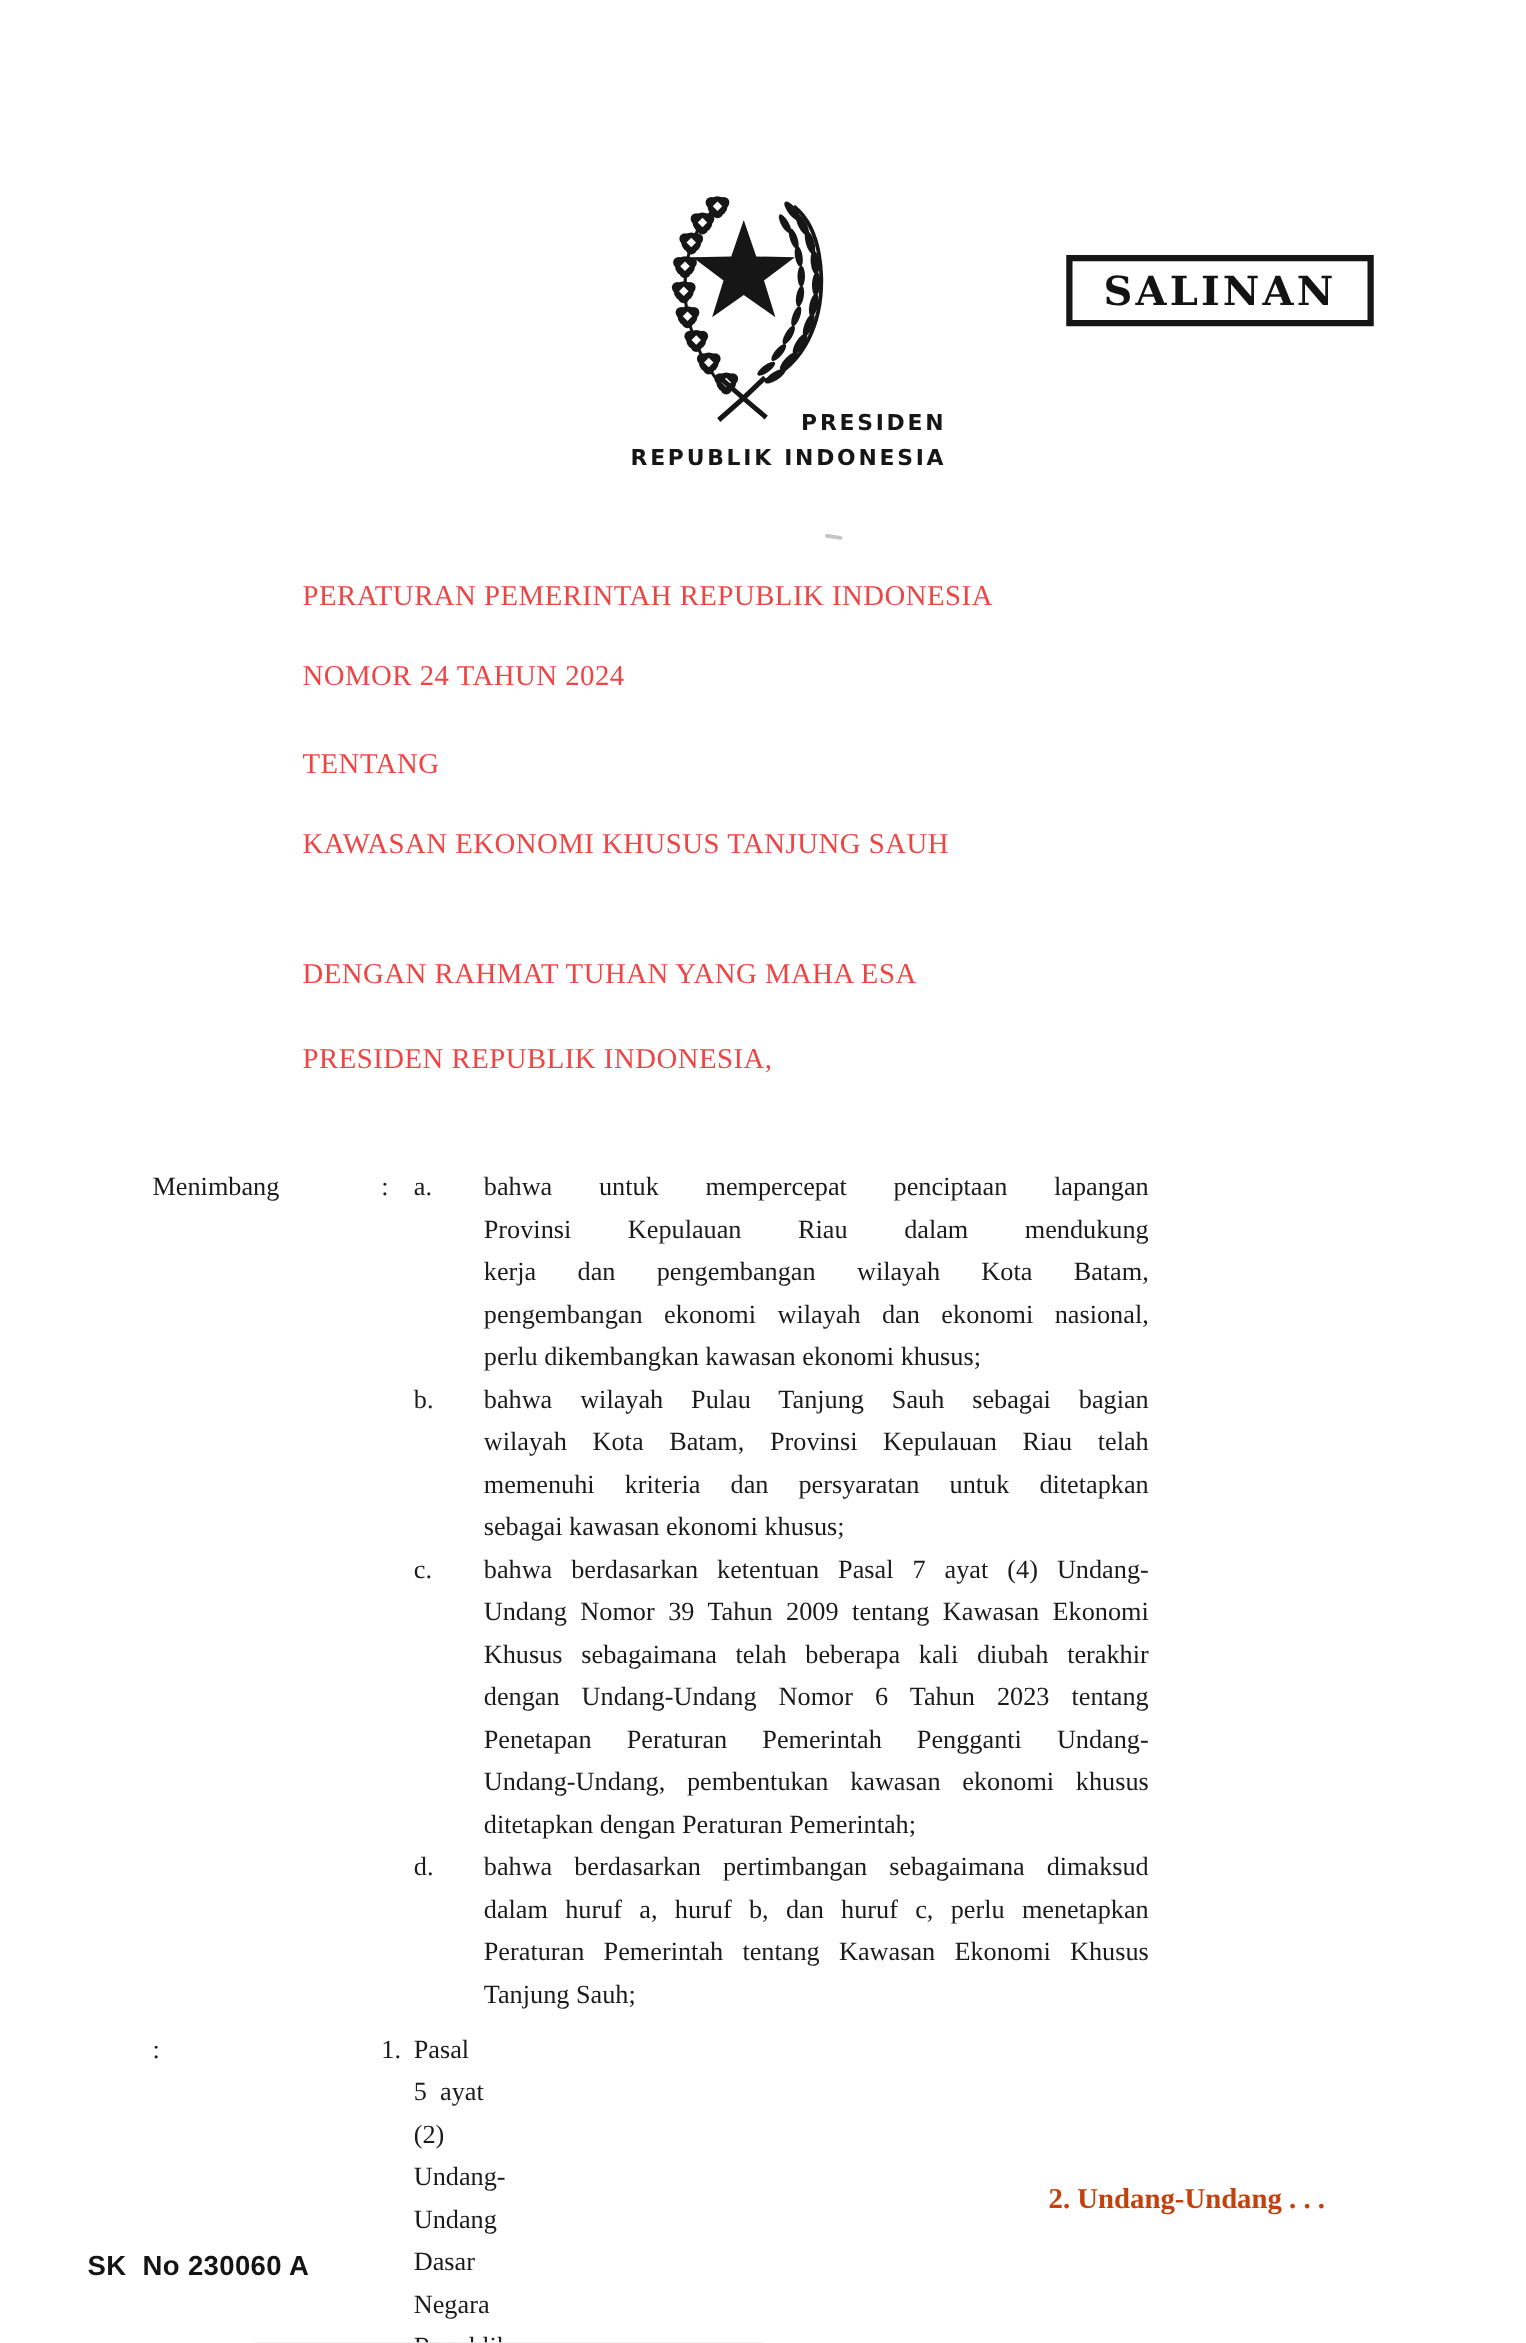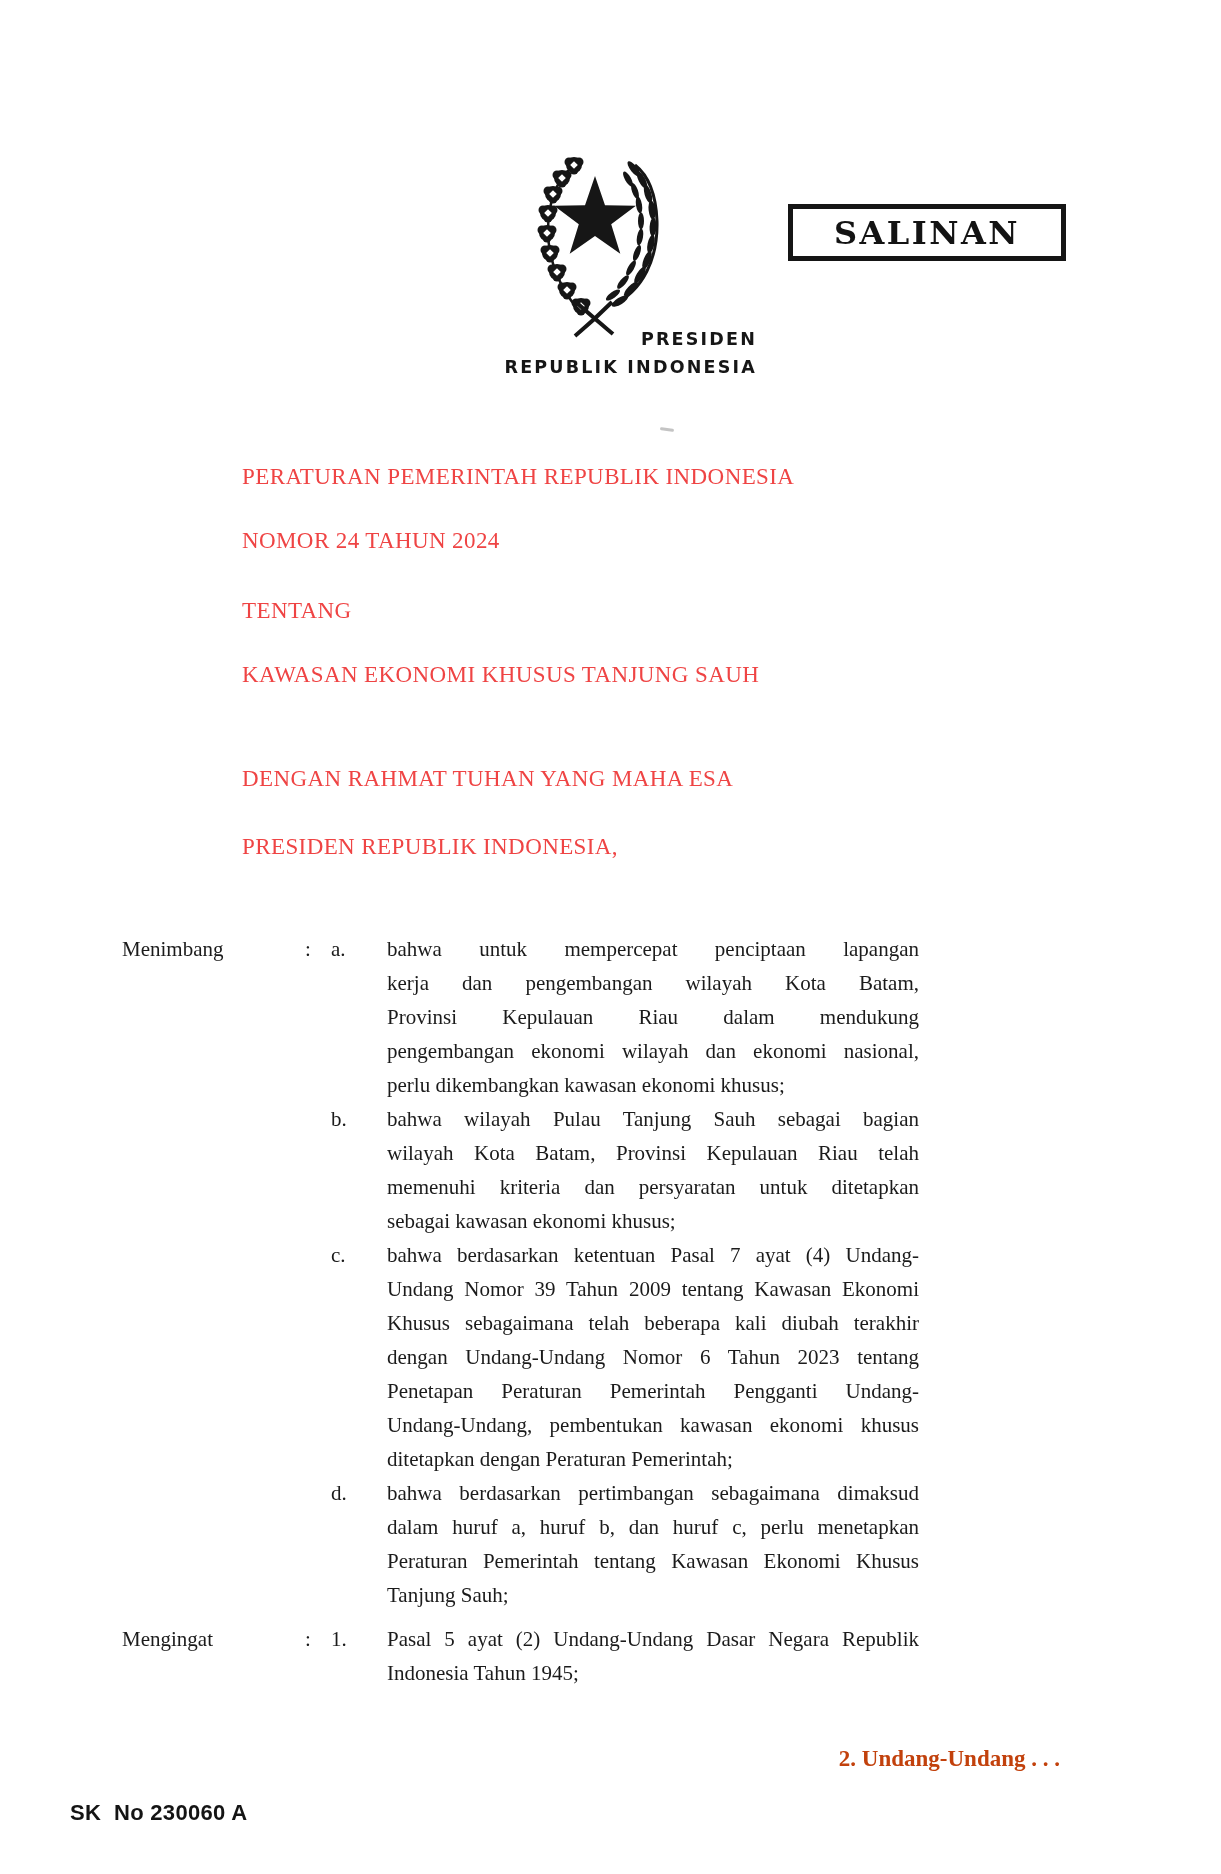--- a/index.html
+++ b/index.html
@@ -21,21 +21,21 @@
     text-align:right;
     font-family:"DejaVu Sans", sans-serif;
     font-weight:bold;
     font-size:17.5px;
     letter-spacing:2.2px;
     line-height:28px;
     color:#161616;
   }
   
   .stamp{
-    position:absolute;left:788px;top:204px;width:278px;height:57px;
+    position:absolute;left:853px;top:204px;width:246px;height:57px;
     border:5px solid #151515;
     box-sizing:border-box;
     display:flex;align-items:center;justify-content:center;
     font-family:"DejaVu Serif", serif;
     font-weight:bold;
     font-size:32px;
     letter-spacing:2.5px;
     color:#131313;
   }
   
@@ -205,22 +205,22 @@
 
   <div class="body-block">
 
     <div class="clause-grid">
 
       <div class="cell">Menimbang</div>
       <div class="cell">:</div>
       <div class="cell">a.</div>
       <div class="cell txt">
         <div class="line">bahwa untuk mempercepat penciptaan lapangan</div>
+        <div class="line">Provinsi Kepulauan Riau dalam mendukung</div>
         <div class="line">kerja dan pengembangan wilayah Kota Batam,</div>
-        <div class="line">Provinsi Kepulauan Riau dalam mendukung</div>
         <div class="line">pengembangan ekonomi wilayah dan ekonomi nasional,</div>
         <div class="line">perlu dikembangkan kawasan ekonomi khusus;</div>
       </div>
 
       <div class="cell"></div>
       <div class="cell"></div>
       <div class="cell">b.</div>
       <div class="cell txt">
         <div class="line">bahwa wilayah Pulau Tanjung Sauh sebagai bagian</div>
         <div class="line">wilayah Kota Batam, Provinsi Kepulauan Riau telah</div>
@@ -246,21 +246,20 @@
       <div class="cell">d.</div>
       <div class="cell txt">
         <div class="line">bahwa berdasarkan pertimbangan sebagaimana dimaksud</div>
         <div class="line">dalam huruf a, huruf b, dan huruf c, perlu menetapkan</div>
         <div class="line">Peraturan Pemerintah tentang Kawasan Ekonomi Khusus</div>
         <div class="line">Tanjung Sauh;</div>
       </div>
     </div>
 
     <div class="clause-grid recalling">
-      <div class="cell">Mengingat</div>
       <div class="cell">:</div>
       <div class="cell">1.</div>
       <div class="cell txt">
         <div class="line">Pasal 5 ayat (2) Undang-Undang Dasar Negara Republik</div>
         <div class="line">Indonesia Tahun 1945;</div>
       </div>
     </div>
 
   </div>
 

